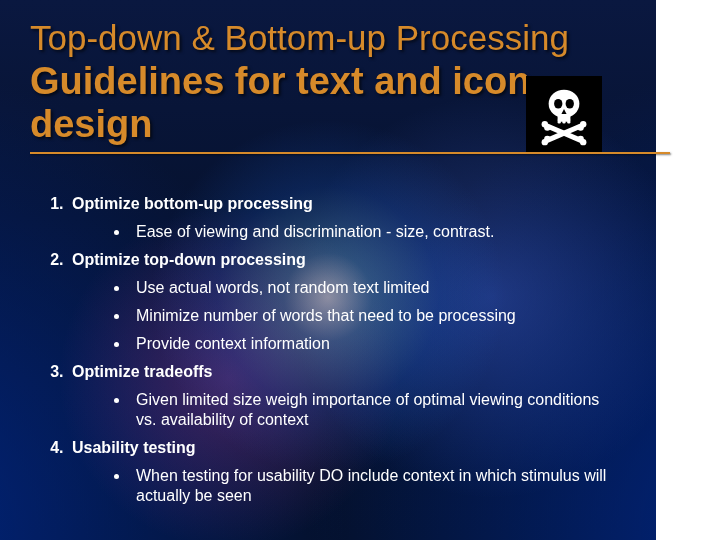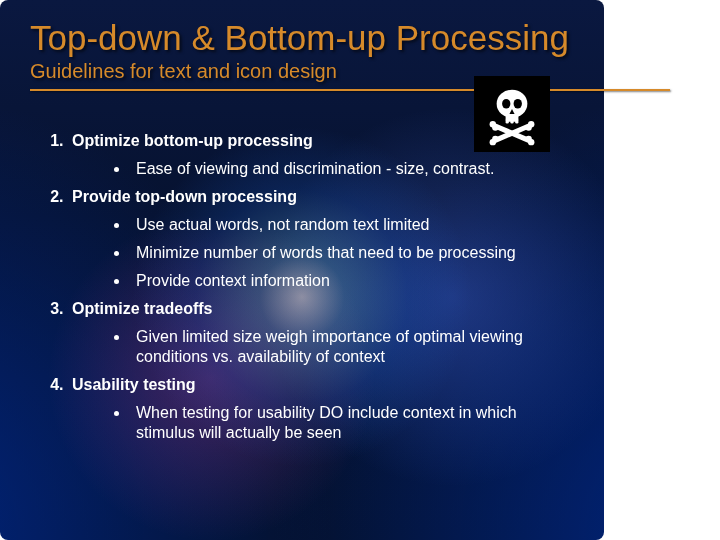--- a/index.html
+++ b/index.html
@@ -4,47 +4,46 @@
 <style>
   html, body {
     margin: 0;
     padding: 0;
     width: 720px;
     height: 540px;
     overflow: hidden;
     font-family: Arial, Helvetica, sans-serif;
   }
   .slide {
-    width: 604px;
+    width: 656px;
     height: 540px;
     position: relative;
     background:
       radial-gradient(circle at 50% 55%, rgba(255,255,255,0.5) 0%, rgba(120,200,255,0.3) 10%, rgba(30,100,220,0.2) 25%, rgba(0,0,0,0) 40%),
       radial-gradient(circle at 35% 70%, rgba(255,80,200,0.25) 0%, rgba(0,0,0,0) 30%),
       radial-gradient(circle at 75% 55%, rgba(80,120,255,0.35) 0%, rgba(0,0,0,0) 35%),
       radial-gradient(circle at 120% 100%, rgba(0,40,140,0.9) 0%, rgba(0,0,0,0) 50%),
       radial-gradient(circle at -20% 100%, rgba(0,40,140,0.9) 0%, rgba(0,0,0,0) 50%),
       linear-gradient(to bottom, #0a1840 0%, #061230 40%, #04102a 100%);
     box-sizing: border-box;
     padding: 18px 30px 20px 30px;
-    border-radius: 8px;
   }
   .title {
     font-size: 35px;
     color: #d68a2a;
     text-shadow: 2px 2px 3px rgba(0,0,0,0.6);
     margin: 0 0 2px 0;
     font-weight: normal;
   }
   .subtitle {
-    font-size: 20px;
+    font-size: 38px;
     color: #d68a2a;
     text-shadow: 2px 2px 3px rgba(0,0,0,0.6);
     margin: 0;
-    font-weight: normal;
+    font-weight: bold;
   }
   .underline {
     height: 2px;
     background: #d68a2a;
     width: 640px;
     margin-top: 6px;
     box-shadow: 1px 1px 2px rgba(0,0,0,0.5);
   }
   .skull-box {
     position: absolute;
@@ -133,21 +132,21 @@
 
   <div class="content">
     <ol class="main">
       <li>
         <span class="item-heading">Optimize bottom-up processing</span>
         <ul class="sub">
           <li>Ease of viewing and discrimination - size, contrast.</li>
         </ul>
       </li>
       <li>
-        <span class="item-heading">Provide top-down processing</span>
+        <span class="item-heading">Optimize top-down processing</span>
         <ul class="sub">
           <li>Use actual words, not random text limited</li>
           <li>Minimize number of words that need to be processing</li>
           <li>Provide context information</li>
         </ul>
       </li>
       <li>
         <span class="item-heading">Optimize tradeoffs</span>
         <ul class="sub">
           <li>Given limited size weigh importance of optimal viewing conditions vs. availability of context</li>

